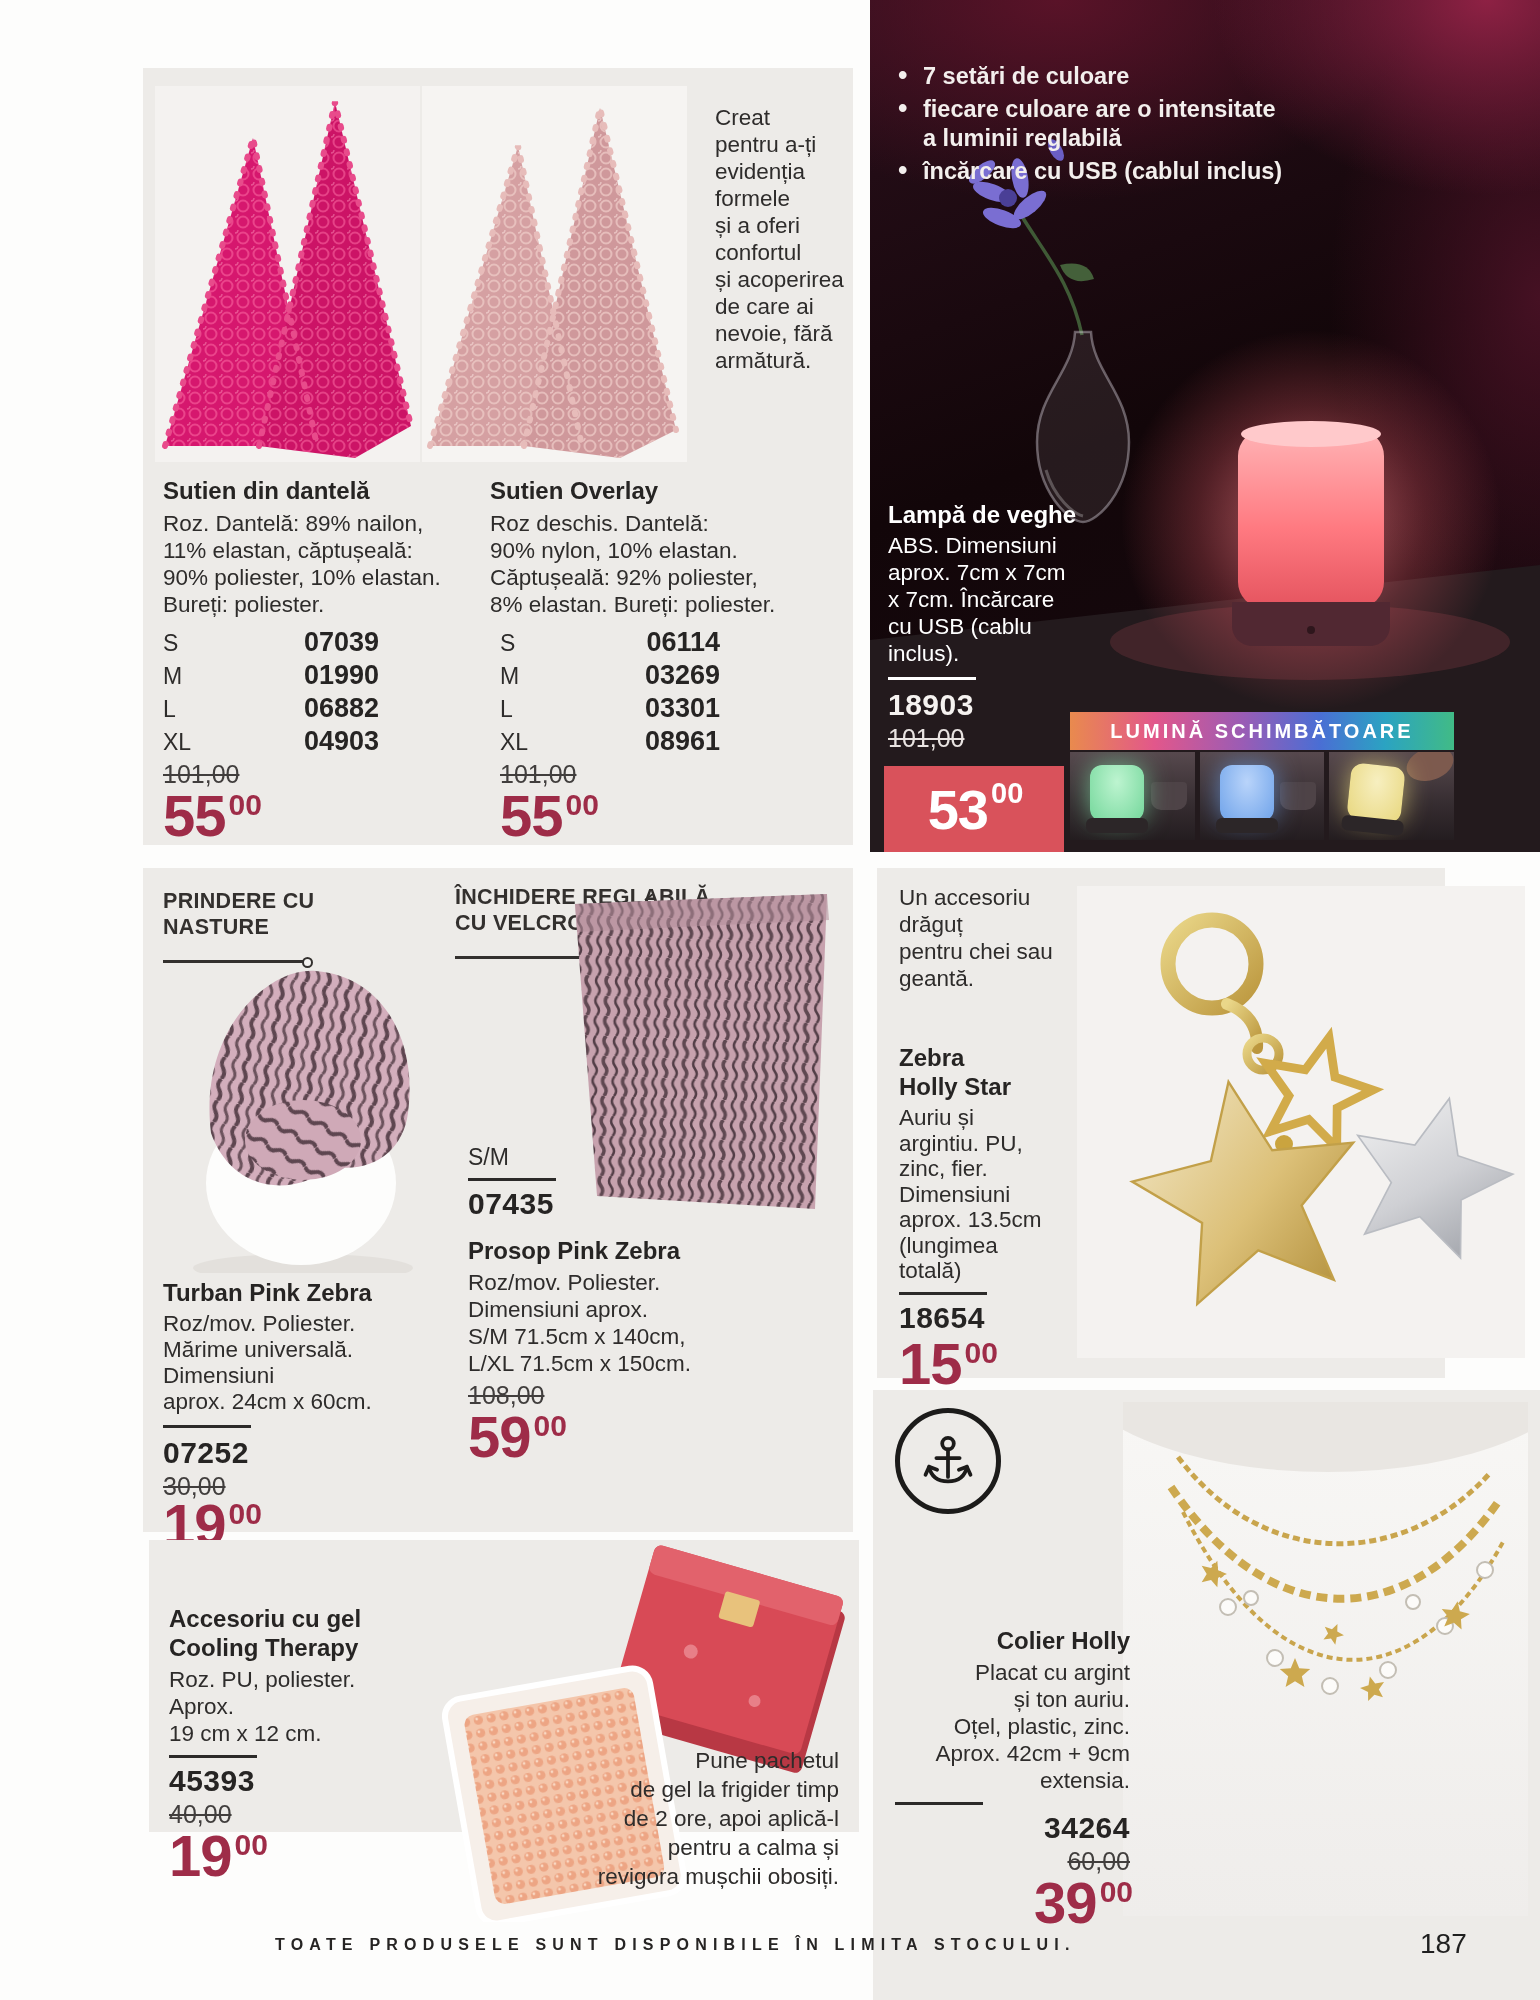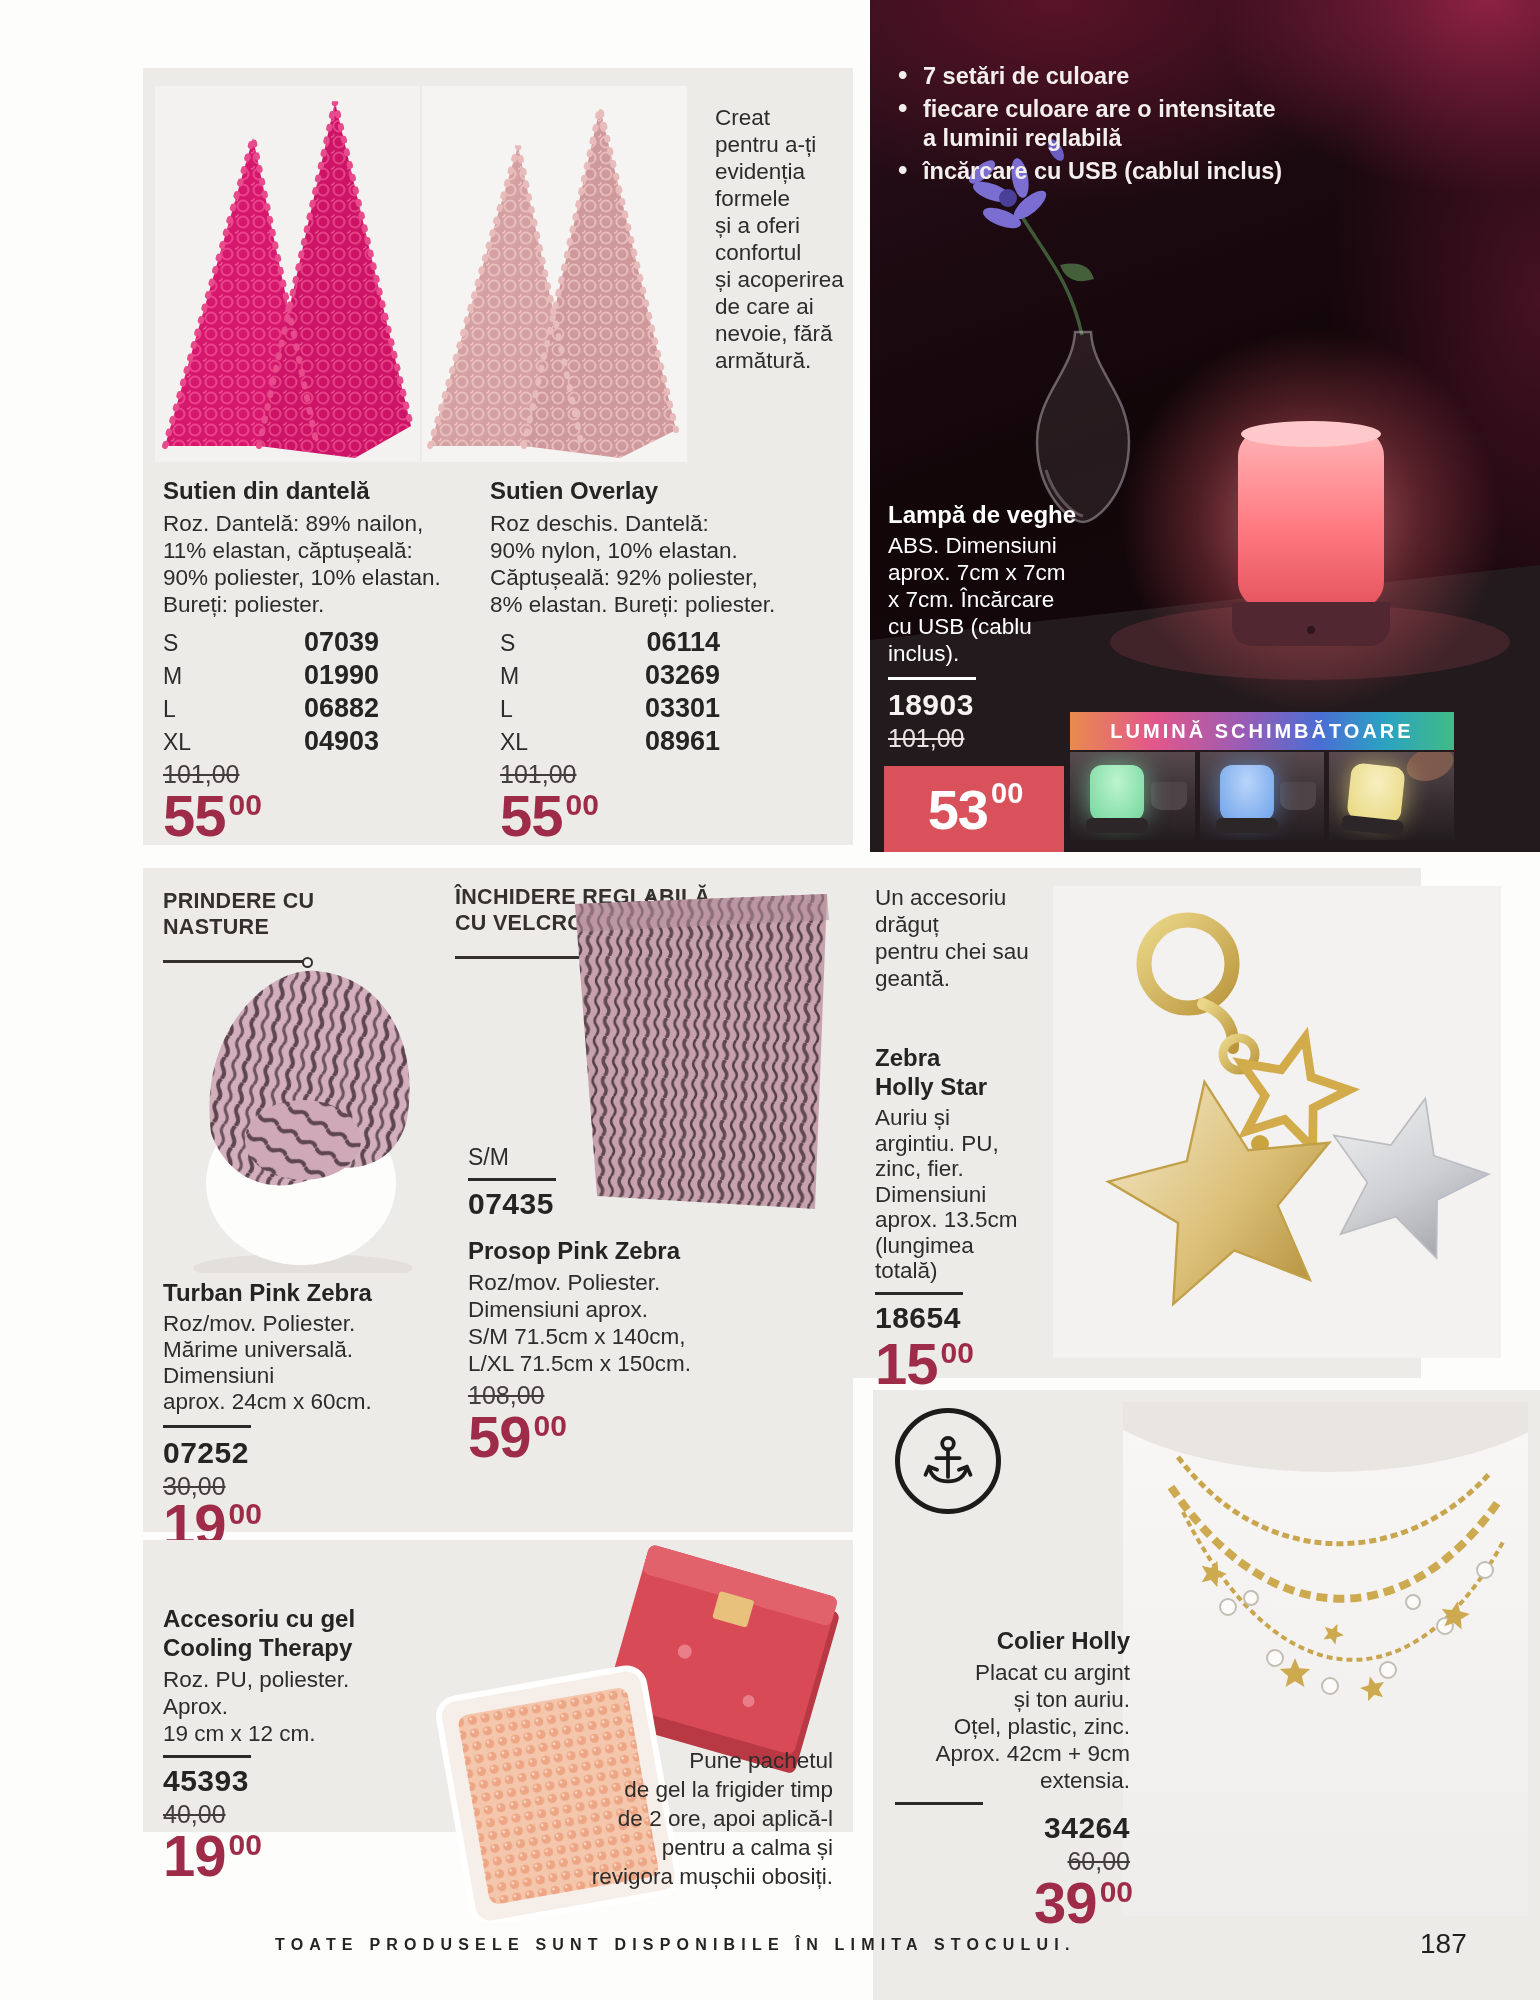--- a/index.html
+++ b/index.html
@@ -307,21 +307,21 @@
       <div class="t-title">Prosop Pink Zebra</div>
       <div class="t-desc" style="margin-top:4px;">Roz/mov. Poliester.
 Dimensiuni aprox.
 S/M 71.5cm x 140cm,
 L/XL 71.5cm x 150cm.</div>
       <div class="old" style="margin-top:5px;">108,00</div>
       <div class="price"><span class="i">59</span><span class="d">00</span></div>
     </div>
   </section>
 
-  <section class="card" style="left:853px;top:868px;width:568px;height:510px;text-decoration:underline;">
+  <section class="card" style="left:877px;top:868px;width:568px;height:510px;text-decoration:underline;">
     <div class="photo" style="left:200px;top:18px;width:448px;height:472px;background:#f4f2f0;">
       <svg width="448" height="472" viewBox="0 0 448 472">
         <defs>
           <polygon id="star" points="0,-1 0.264,-0.364 0.951,-0.309 0.428,0.139 0.588,0.809 0,0.45 -0.588,0.809 -0.428,0.139 -0.951,-0.309 -0.264,-0.364"></polygon>
           <linearGradient id="goldL" x1="0" y1="0" x2="1" y2="1">
             <stop offset="0%" stop-color="#ead789"></stop>
               <stop offset="100%" stop-color="#bb963d"></stop>
           </linearGradient>
           <linearGradient id="goldR" x1="0" y1="0" x2="1" y2="1">
             <stop offset="0%" stop-color="#f3e9cb"></stop>
@@ -356,21 +356,21 @@
 Dimensiuni
 aprox. 13.5cm
 (lungimea
 totală)</div>
       <div class="divider" style="margin:8px 0 6px;"></div>
       <div class="code">18654</div>
       <div class="price"><span class="i">15</span><span class="d">00</span></div>
     </div>
   </section>
 
-  <section class="card" style="left:143px;top:1540px;width:710px;height:292px;">
+  <section class="card" style="left:149px;top:1540px;width:710px;height:292px;">
     <div class="abs" style="left:20px;top:64px;width:265px;">
       <div class="t-title">Accesoriu cu gel
 Cooling Therapy</div>
       <div class="t-desc" style="margin-top:4px;">Roz. PU, poliester.
 Aprox.
 19 cm x 12 cm.</div>
       <div class="divider" style="margin:8px 0 6px;"></div>
       <div class="code">45393</div>
       <div class="old">40,00</div>
       <div class="price"><span class="i">19</span><span class="d">00</span></div>

